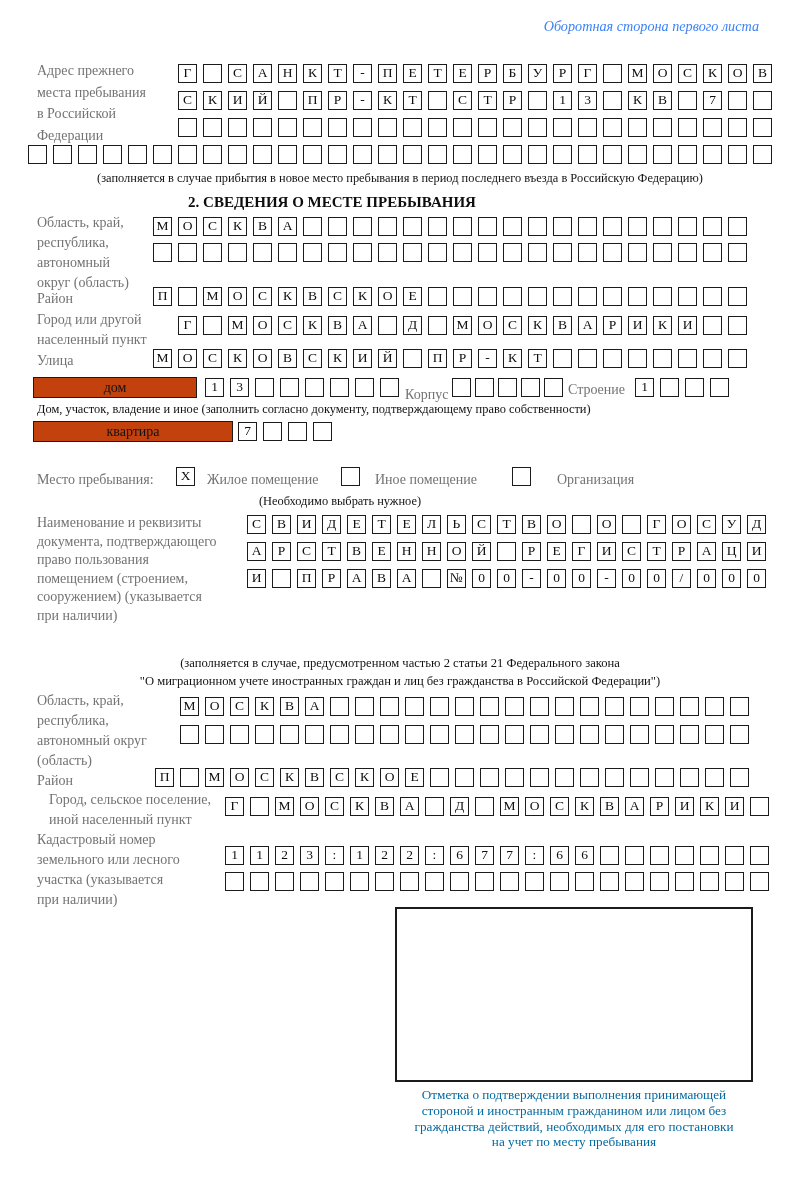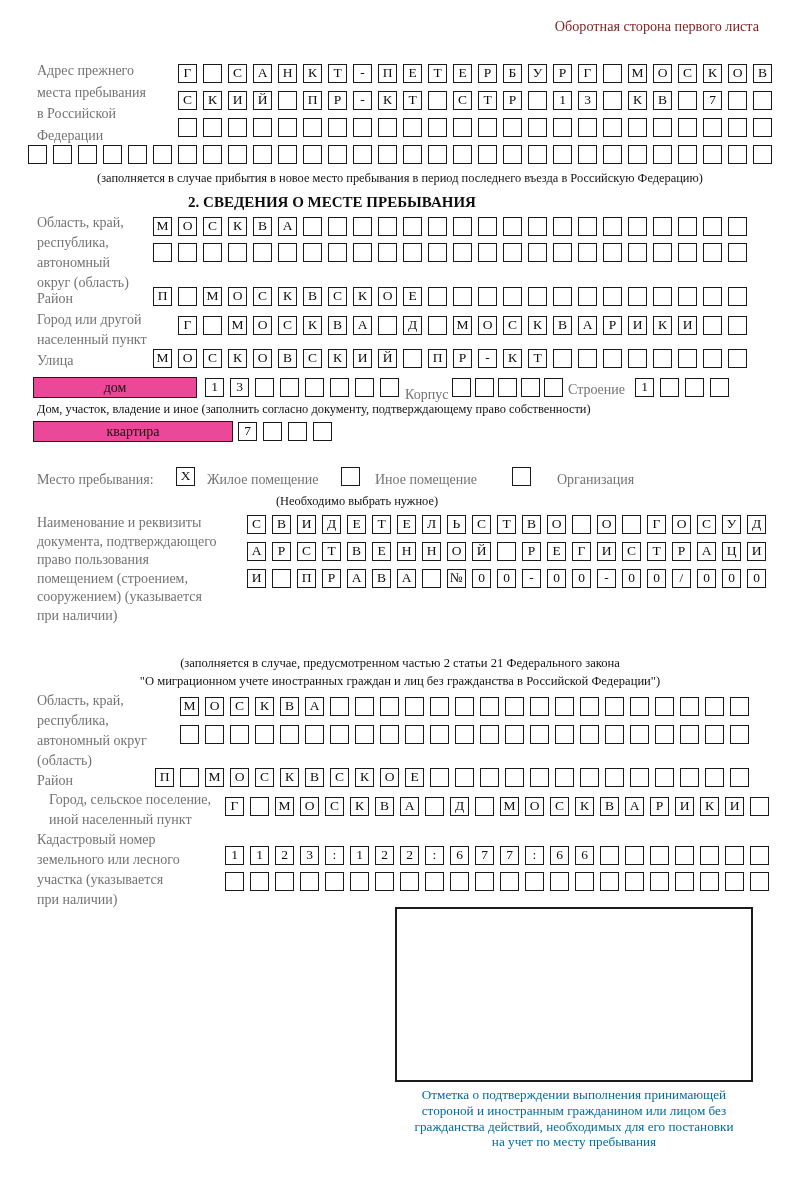--- a/index.html
+++ b/index.html
@@ -5,27 +5,27 @@
   html,body{margin:0;padding:0;background:#fff;}
   #page{position:relative;width:800px;height:1180px;background:#fff;
         font-family:"Liberation Serif",serif;color:#111;overflow:hidden;}
   .abs{position:absolute;}
   .lbl{position:absolute;font-size:14px;line-height:21px;color:#737373;white-space:pre-line;}
   .cap{position:absolute;left:0;width:800px;text-align:center;font-size:12.4px;color:#131313;}
   .title{position:absolute;left:0;width:664px;text-align:center;font-weight:bold;font-size:15px;color:#0d0d0d;}
   .cellrow{position:absolute;display:flex;gap:6px;}
   .cell{width:19px;height:19px;box-sizing:border-box;border:1.6px solid #1b1b1b;background:#fff;
         font-family:"Liberation Serif",serif;font-size:13.5px;line-height:15.5px;text-align:center;color:#0d0d0d;flex:0 0 19px;}
-  .namedbox{position:absolute;box-sizing:border-box;border:1.7px solid #1b1b1b;background:#ec4899;
+  .namedbox{position:absolute;box-sizing:border-box;border:1.7px solid #1b1b1b;background:#c2410c;
         display:flex;align-items:center;justify-content:center;font-size:14px;color:#131313;}
   .chk{position:absolute;width:19px;height:19px;box-sizing:border-box;border:1.7px solid #1b1b1b;background:#fff;
         font-size:13.5px;line-height:15.5px;text-align:center;color:#0d0d0d;}
   .stampbox{position:absolute;box-sizing:border-box;border:2px solid #1b1b1b;background:#fff;}
   .stampcap{position:absolute;text-align:center;font-size:13.2px;line-height:15.8px;color:#0369a1;white-space:pre-line;}
-  .hnote{position:absolute;font-size:14.2px;color:#7f1d1d;}
+  .hnote{position:absolute;font-size:14.2px;color:#3b82f6;font-style:italic;}
 </style>
 </head>
 <body>
 
 <div id="page">
 
   <div class="hnote" style="top:18px;right:41px;">Оборотная сторона первого листа</div>
 
   <div class="lbl" style="left:37px;top:60px;line-height:21.5px;">Адрес прежнего
 места пребывания
@@ -322,21 +322,21 @@
       <div class="cell"></div>
     </div>
 
   <div class="lbl" style="left:37px;top:469px;">Место пребывания:</div>
   <div class="chk" style="left:176px;top:467px;">X</div>
   <div class="lbl" style="left:207px;top:469px;">Жилое помещение</div>
   <div class="chk" style="left:341px;top:467px;"></div>
   <div class="lbl" style="left:375px;top:469px;">Иное помещение</div>
   <div class="chk" style="left:512px;top:467px;"></div>
   <div class="lbl" style="left:557px;top:469px;">Организация</div>
-  <div class="abs" style="left:167px;top:494px;width:380px;text-align:center;font-size:12.4px;">(Необходимо выбрать нужное)</div>
+  <div class="abs" style="left:150px;top:494px;width:380px;text-align:center;font-size:12.4px;">(Необходимо выбрать нужное)</div>
 
   <div class="lbl" style="left:37px;top:514px;line-height:18.6px;">Наименование и реквизиты
 документа, подтверждающего
 право пользования
 помещением (строением,
 сооружением) (указывается
 при наличии)</div>
   <div class="cellrow" style="left:247px;top:515px;">
       <div class="cell">С</div>
       <div class="cell">В</div>

